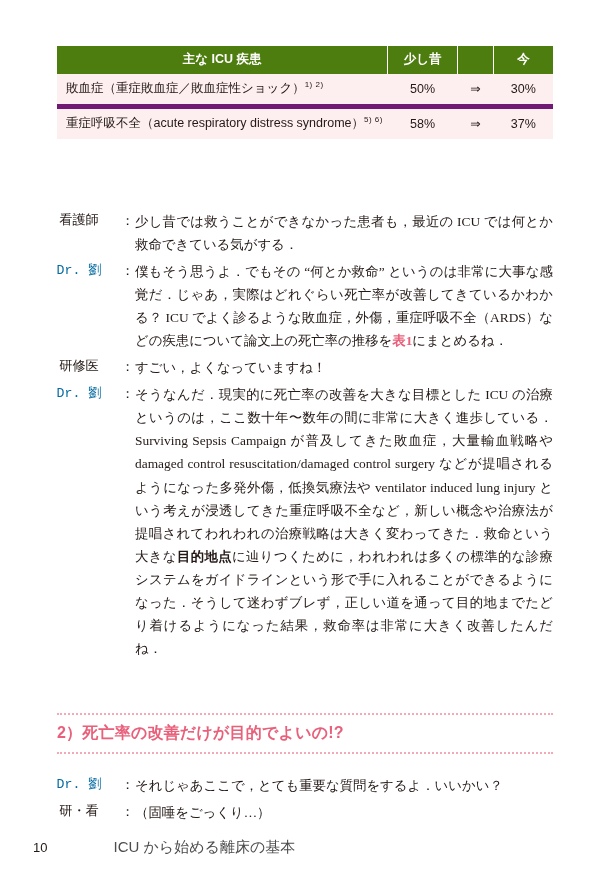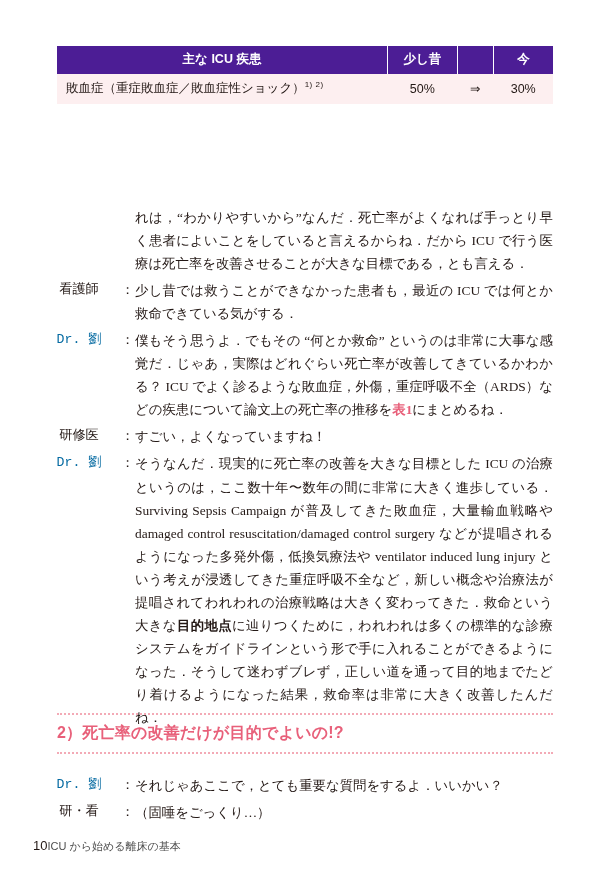--- a/index.html
+++ b/index.html
@@ -40,21 +40,21 @@
   .table-caption .cap-num {
     margin-right: 10px;
   }
   table.fig-table {
     border-collapse: collapse;
     width: 496px;
     font-family: "Liberation Sans", sans-serif;
     font-size: 12px;
   }
   table.fig-table th {
-    background: #4c1d95;
+    background: #4d7c0f;
     color: #ffffff;
     font-weight: bold;
     padding: 5px 0 6px 0;
     text-align: center;
     border-right: 1px solid #ffffff;
     font-size: 12.5px;
   }
   table.fig-table th:last-child { border-right: none; }
   table.fig-table td {
     background: #fdeff0;
@@ -149,25 +149,27 @@
     top: 838px;
     width: 520px;
     font-family: "Liberation Sans", sans-serif;
     font-size: 11px;
     color: #231815;
     display: flex;
     align-items: baseline;
   }
   .folio {
     font-size: 13px;
+    margin-right: 24px;
     color: #231815;
   }
   .running-head {
-    font-size: 11px;
+    font-size: 15px;
     color: #4d4d4d;
+    margin-left: 42px;
   }
 </style>
 </head>
 <body>
 
 <div class="page">
 
   <div class="table-block">
     <table class="fig-table">
       <thead>
@@ -178,27 +180,32 @@
           <th class="th-now">今</th>
         </tr>
       </thead>
       <tbody>
         <tr>
           <td class="col-disease"><span>敗血症（重症敗血症／敗血症性ショック）</span><span class="sup">1) 2)</span></td>
           <td class="col-old">50%</td>
           <td class="col-arrow">⇒</td>
           <td class="col-now">30%</td>
         </tr>
+        <tr>
+          <td class="col-disease"><span>重症呼吸不全（acute respiratory distress syndrome）</span><span class="sup">5) 6)</span></td>
+          <td class="col-old">58%</td>
+          <td class="col-arrow">⇒</td>
+          <td class="col-now">37%</td>
+        </tr>
       </tbody>
     </table>
   </div>
 
   <div class="body-text">
 
-    <p class="para">れは，“わかりやすいから”なんだ．死亡率がよくなれば手っとり早く患者によいことをしていると言えるからね．だから ICU で行う医療は死亡率を改善させることが大きな目標である，とも言える．</p>
 
     <div class="dlg-wrap">
       <span class="speaker">看護師</span>
       <span class="colon">：</span>
       <div class="dialog-text">少し昔では救うことができなかった患者も，最近の ICU では何とか救命できている気がする．</div>
     </div>
 
     <div class="dlg-wrap">
       <span class="speaker red">Dr. 劉</span>
       <span class="colon">：</span>

